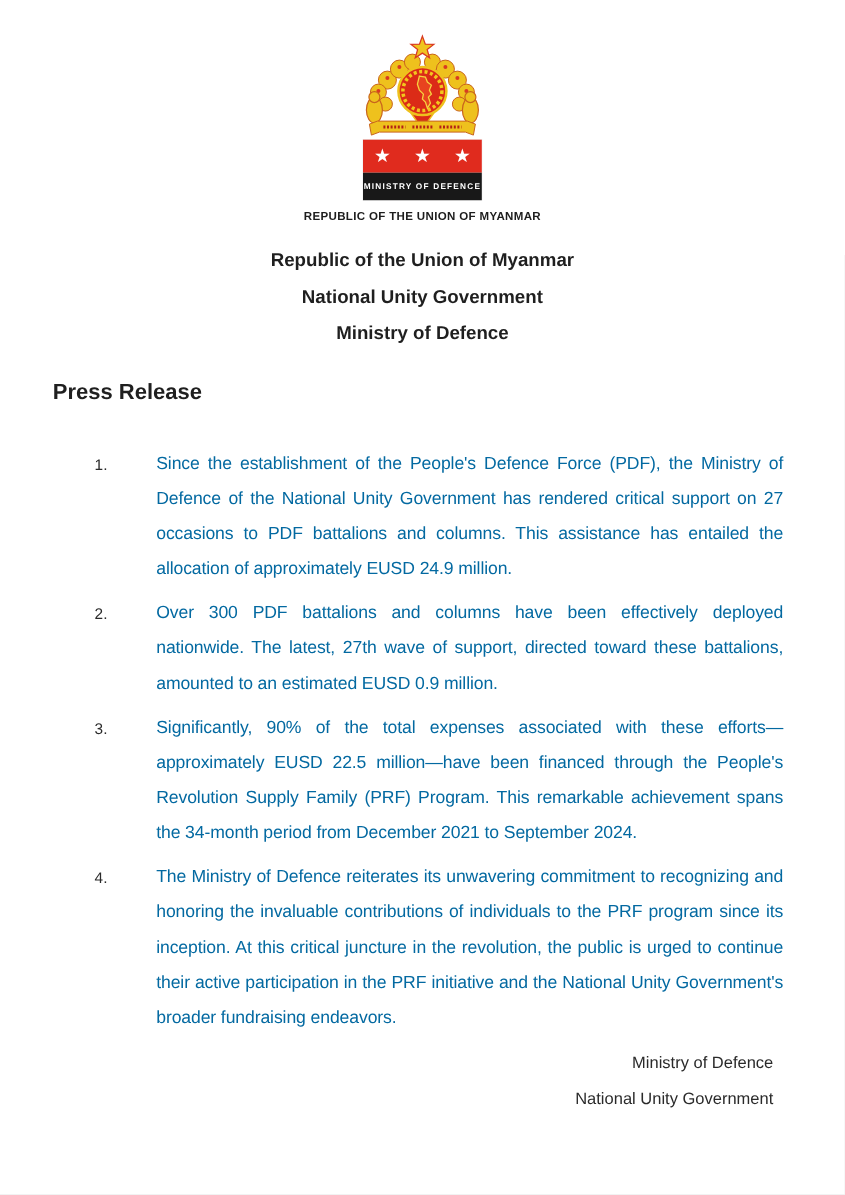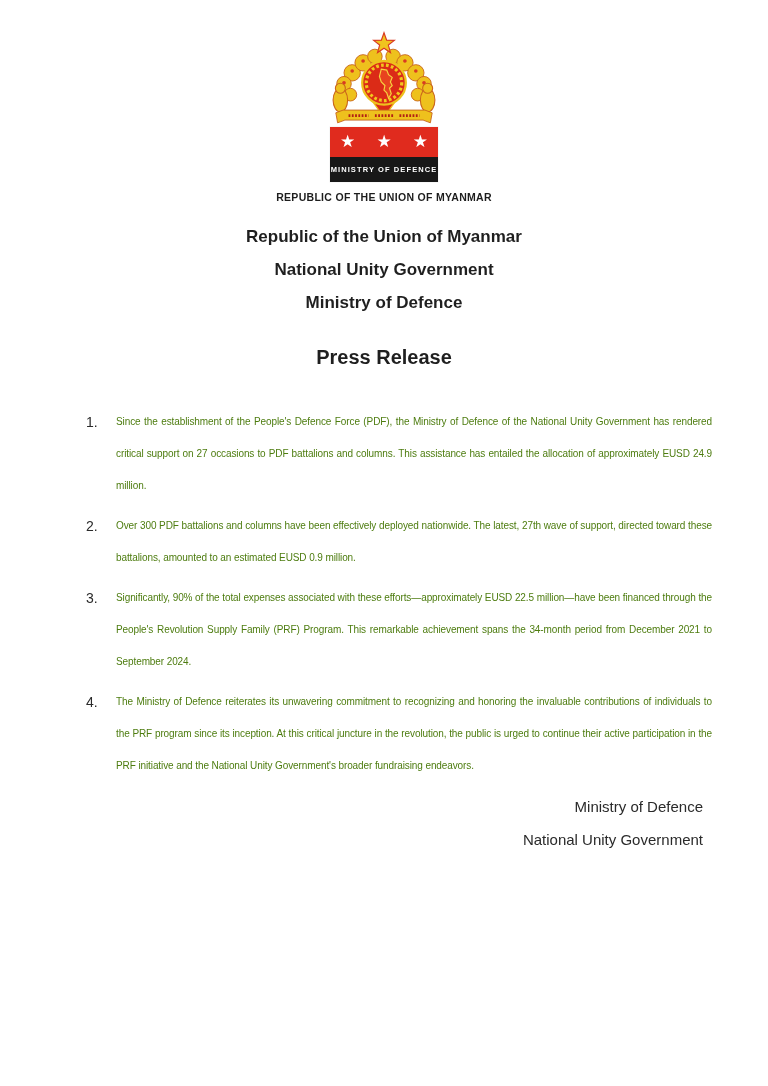--- a/index.html
+++ b/index.html
@@ -20,29 +20,30 @@
   .flag-black {
     height:25px; background:#181818; color:#ffffff; display:flex; align-items:center;
     justify-content:center; font-size:7.5px; font-weight:bold; letter-spacing:1.1px;
   }
   .seal-caption {
     margin-top:9px; font-size:10.5px; font-weight:bold; letter-spacing:0.3px; color:#1d1d1d;
   }
   
   .header { text-align:center; margin-top:17px; }
   .header-line { font-size:17px; font-weight:bold; line-height:33px; color:#1f1f1f; }
-  .doc-title { text-align:center; font-size:20px; font-weight:bold; color:#1f1f1f; margin-top:27px; }
+  .doc-title { font-size:20px; font-weight:bold; color:#1f1f1f; margin-top:27px;padding-left:48px; }
   .doc-date { text-align:center; font-size:15px; color:#2a2a2a; margin-top:12px; }
   
   .body-list { margin:37px 56px 0 86px; }
   .press-item { display:flex; margin-bottom:8px; }
   .press-num { flex:0 0 30px; font-size:14px; line-height:32px; color:#2a2a2a; }
   .press-text {
-    flex:1; font-size:10px; line-height:32px; text-align:justify; color:#4d7c0f;
+    flex:1; font-size:16px; line-height:32px; text-align:justify; color:#0369a1;
     letter-spacing:-0.1px;
+    margin-left:26px;
   }
   
   .signature { text-align:right; margin:4px 65px 0 0; }
   .sig-line { font-size:15px; line-height:33px; color:#2a2a2a; }
 </style>
 </head>
 <body>
 
 <div class="page">
 

